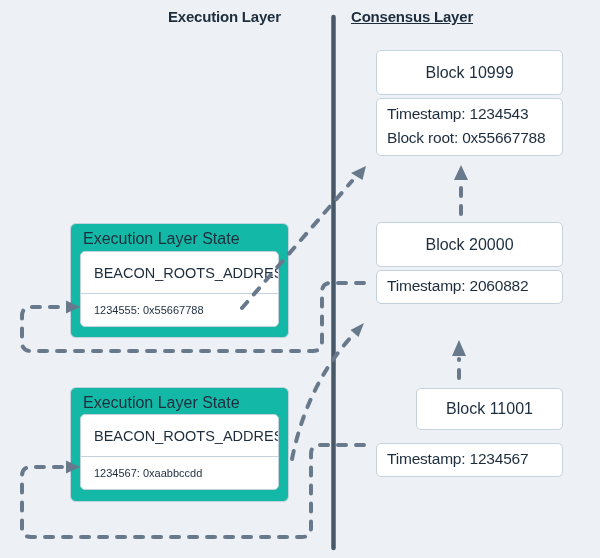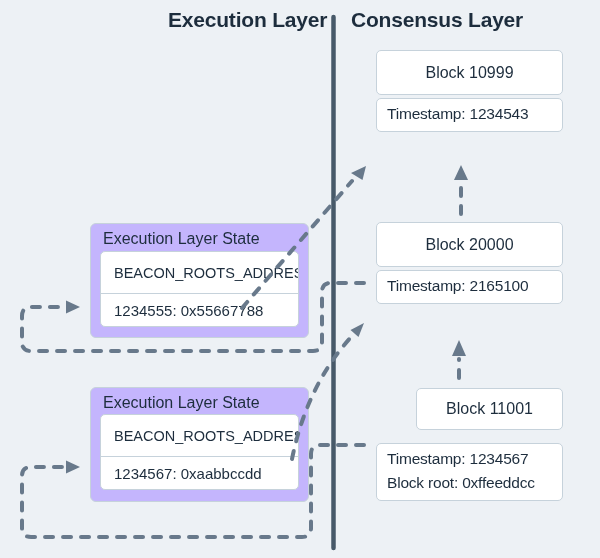--- a/index.html
+++ b/index.html
@@ -6,95 +6,95 @@
   .canvas{
     position:relative;
     width:600px;height:558px;
     background:#edf1f5;
     font-family:"Liberation Sans","DejaVu Sans",sans-serif;
     color:#1d2d3d;
     overflow:hidden;
   }
   .layer-label{
     position:absolute;top:8px;
-    font-size:21px;font-weight:700;
+    font-size:15px;font-weight:700;
     letter-spacing:-0.2px;white-space:nowrap;
   }
   .layer-label.exec{left:168px;}
-  .layer-label.cons{left:351px;}
+  .layer-label.cons{left:351px;text-decoration:underline;}
 
   
   .cblock{position:absolute;left:376px;width:187px;}
   .cblock .hd{
     box-sizing:border-box;height:45px;
     background:#fff;border:1.5px solid #c6d2db;border-radius:5px;
     display:flex;align-items:center;justify-content:center;
     font-size:16px;white-space:nowrap;
   }
   .cblock .bd{
     box-sizing:border-box;margin-top:3px;
     background:#fff;border:1.5px solid #c6d2db;border-radius:5px;
     padding:3px 4px 5px 10px;
     font-size:15.5px;line-height:24px;white-space:nowrap;
     letter-spacing:-0.2px;
   }
 
   
   .state{
-    position:absolute;left:90px;width:219px;height:115px;
+    position:absolute;left:70px;width:219px;height:115px;
     box-sizing:border-box;
-    background:#c4b5fd;border:1.5px solid #c6d2db;border-radius:6px;
+    background:#14b8a6;border:1.5px solid #c6d2db;border-radius:6px;
   }
   .state .title{
     margin:6px 0 0 12px;font-size:16px;white-space:nowrap;
   }
   .state .inner{
     position:absolute;left:9px;right:9px;top:27px;
     background:#fff;border:1.5px solid #c6d2db;border-radius:5px;
     overflow:hidden;
   }
   .state .cell-contract{
     height:41px;display:flex;align-items:center;
     padding-left:13px;font-size:14.5px;letter-spacing:0px;white-space:nowrap;
   }
   .state .cell-entry{
     height:32px;border-top:1.5px solid #c6d2db;
     display:flex;align-items:center;
-    padding-left:13px;font-size:15px;white-space:nowrap;
+    padding-left:13px;font-size:11px;white-space:nowrap;
   }
 
   .overlay{position:absolute;left:0;top:0;pointer-events:none;}
 </style>
 </head>
 <body>
 
 <div class="canvas">
 
   <div class="layer-label exec">Execution Layer</div>
   <div class="layer-label cons">Consensus Layer</div>
 
   <div class="cblock" style="top:50px;">
     <div class="hd">Block 10999</div>
     <div class="bd">
       <div>Timestamp: 1234543</div>
+      <div>Block root: 0x55667788</div>
     </div>
   </div>
 
   <div class="cblock" style="top:222px;">
     <div class="hd">Block 20000</div>
     <div class="bd">
-      <div>Timestamp: 2165100</div>
+      <div>Timestamp: 2060882</div>
     </div>
   </div>
 
   <div class="cblock" style="top:388px;">
     <div class="hd" style="height:42px;margin-left:40px;">Block 11001</div>
     <div class="bd" style="margin-top:13px;">
       <div>Timestamp: 1234567</div>
-      <div>Block root: 0xffeeddcc</div>
     </div>
   </div>
 
   <div class="state" style="top:223px;">
     <div class="title">Execution Layer State</div>
     <div class="inner">
       <div class="cell-contract">BEACON_ROOTS_ADDRESS</div>
       <div class="cell-entry">1234555: 0x55667788</div>
     </div>
   </div>

